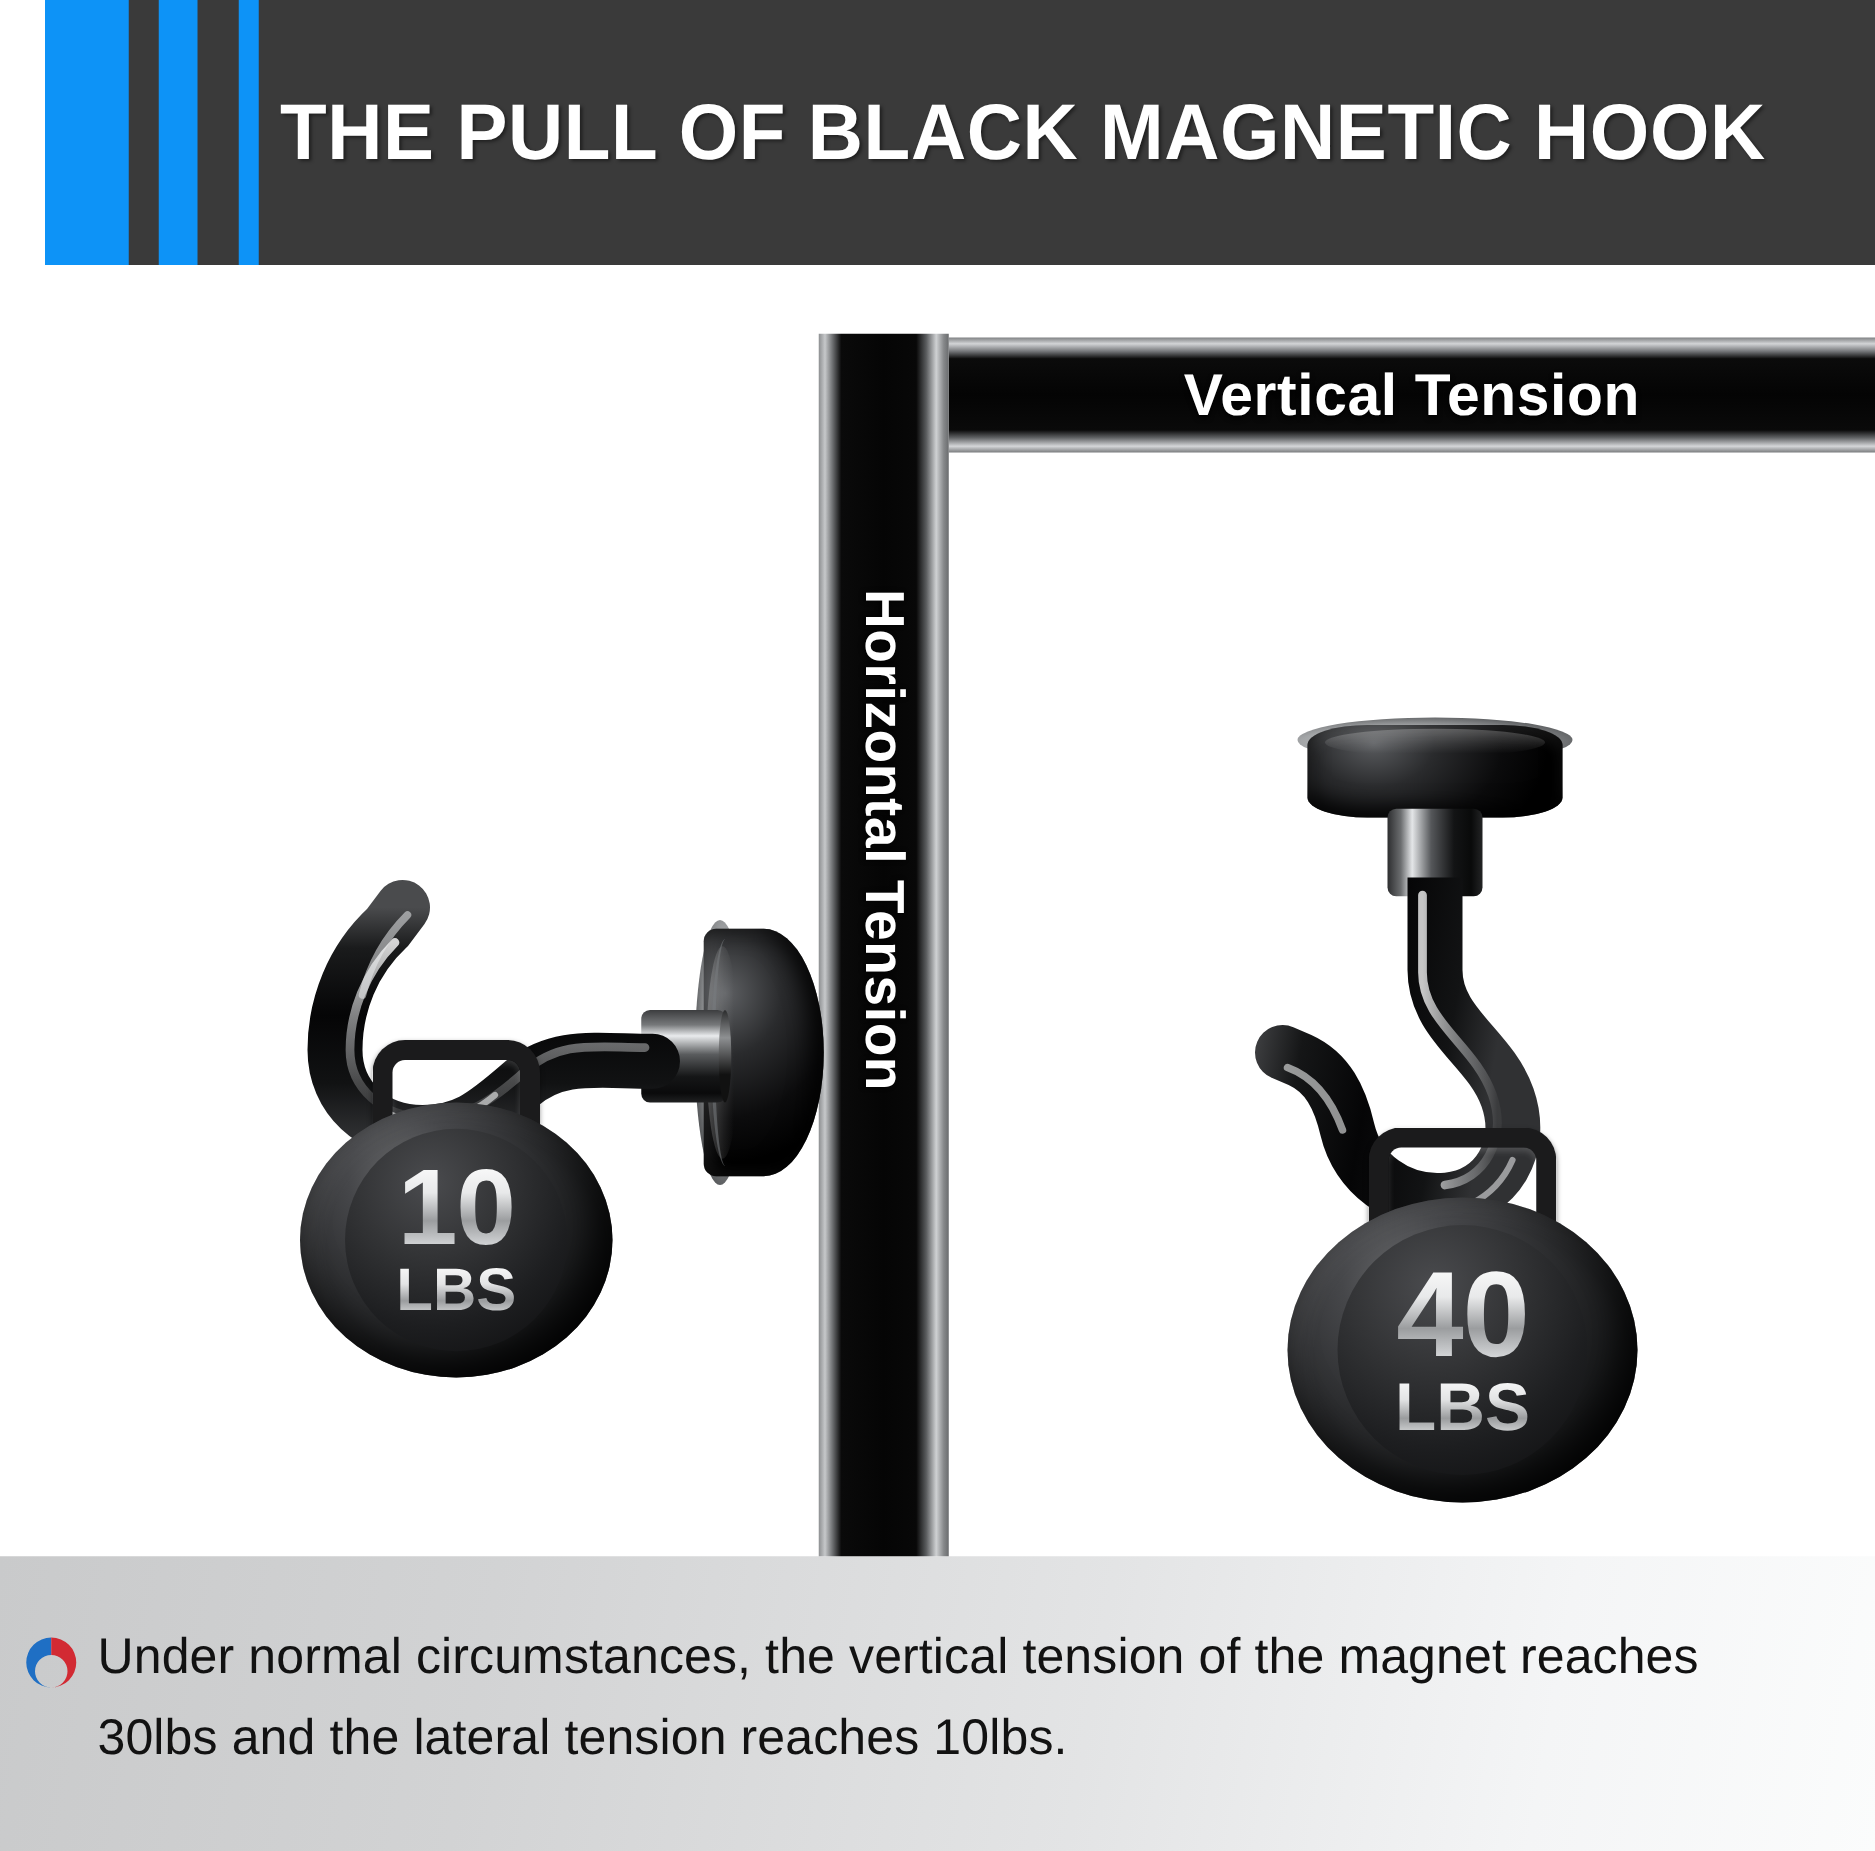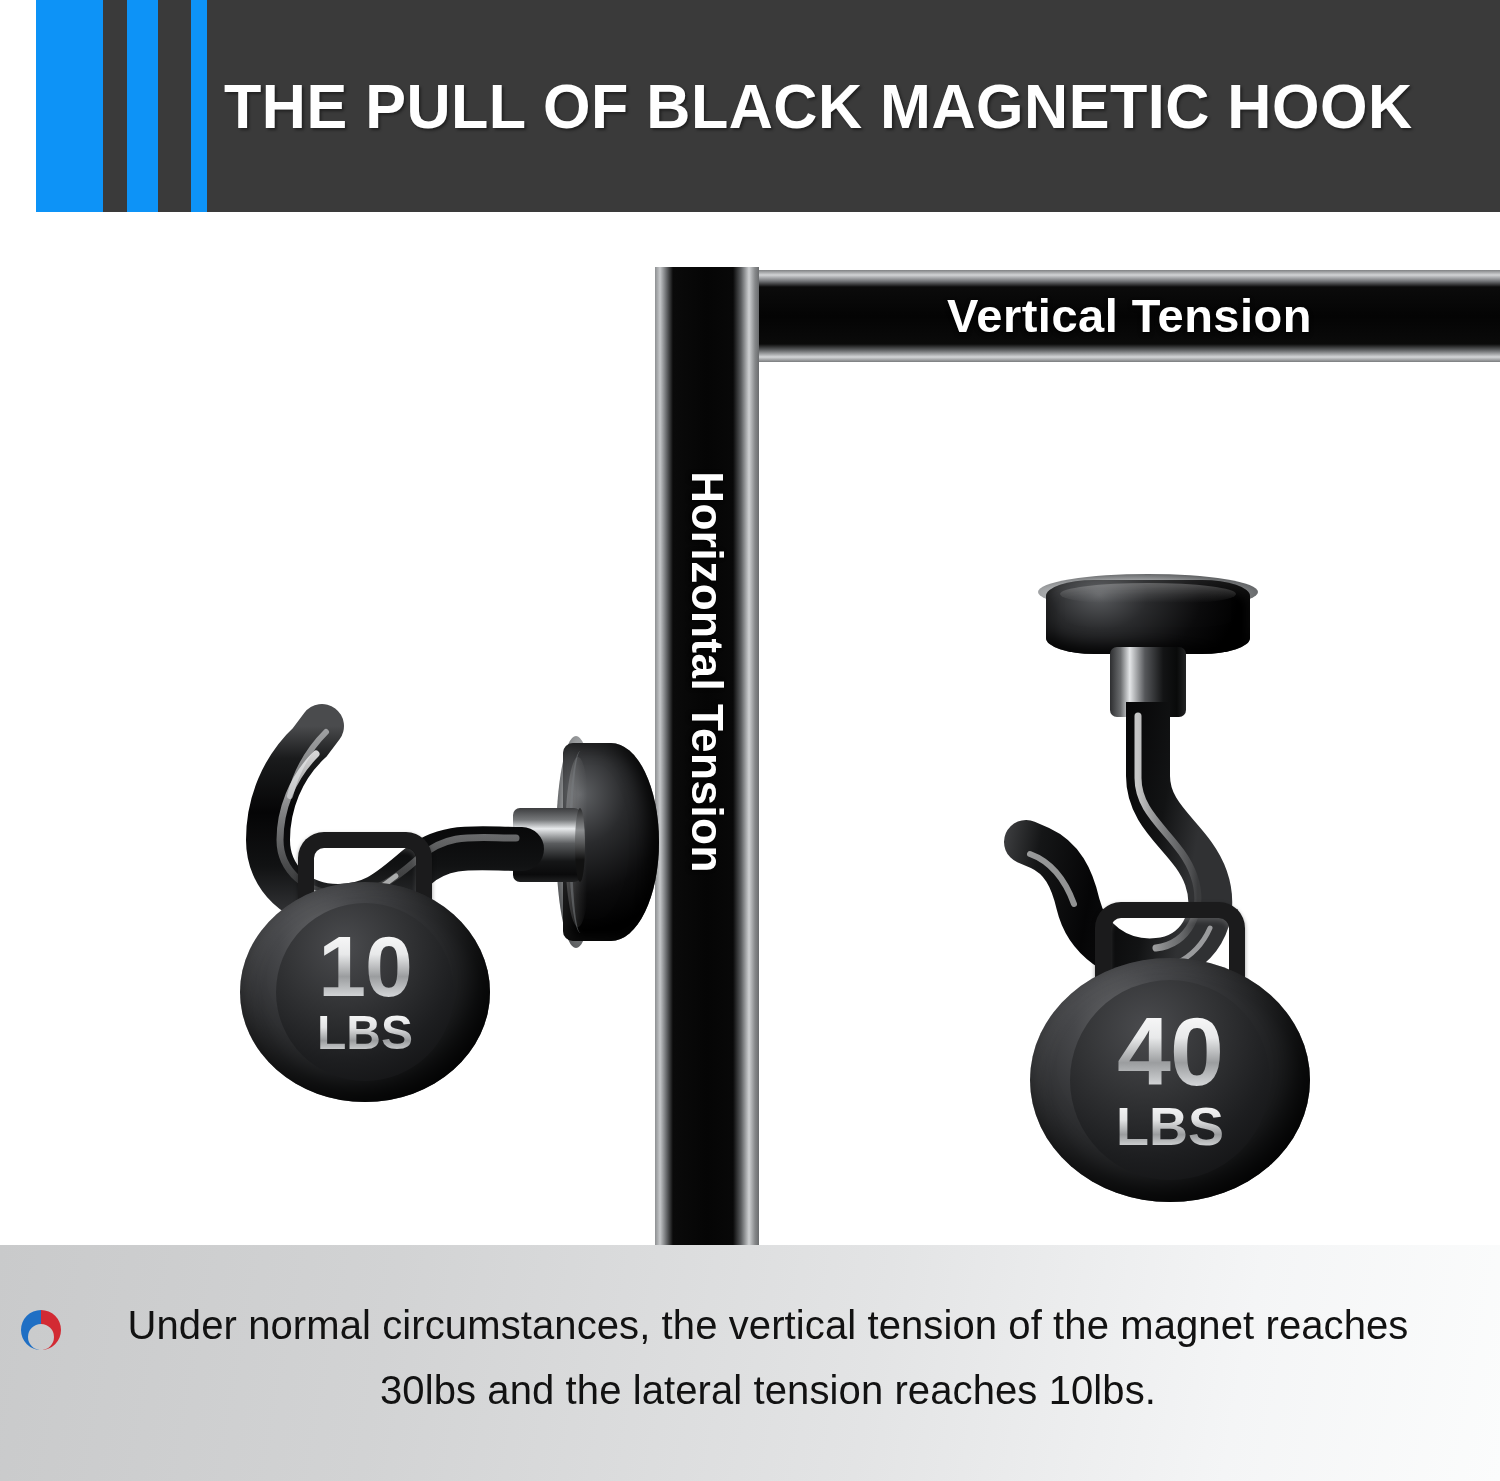--- a/index.html
+++ b/index.html
@@ -314,21 +314,20 @@
   }
   .bullet-icon {
     flex: 0 0 auto;
     margin-top: 14px;
   }
   .caption-text {
     font-size: 40px;
     line-height: 1.62;
     color: #121212;
     letter-spacing: 0.1px;
-    text-align: center;
   }
 </style>
 </head>
 <body>
 
 <div id="page">
 
   <div class="header">
     <div class="stripe stripe-1" style="background: rgb(13, 147, 247);"></div>
     <div class="stripe stripe-2" style="background: rgb(13, 147, 247);"></div>

